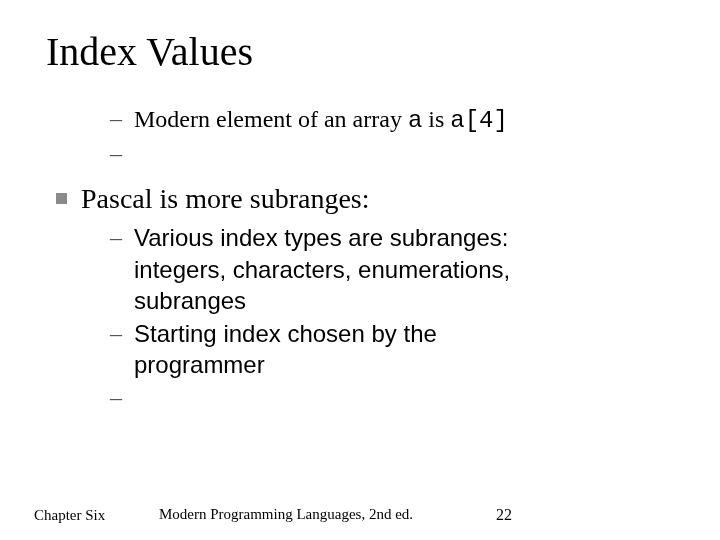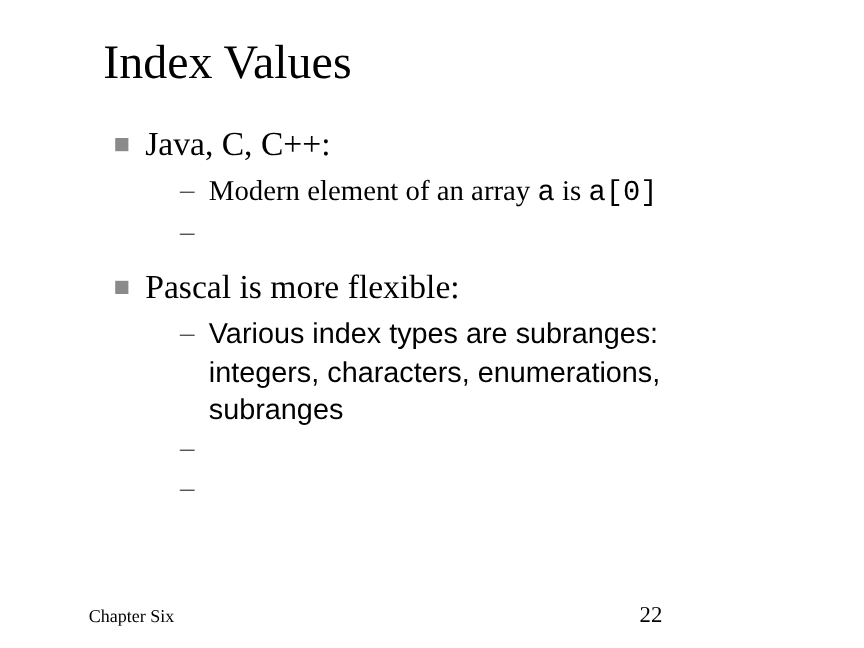--- a/index.html
+++ b/index.html
@@ -1,73 +1,69 @@
 <!DOCTYPE html>
 <html><head>
 <meta charset="utf-8">
 <style>
   * { margin: 0; padding: 0; box-sizing: border-box; }
   html, body { width: 720px; height: 540px; background: #fff; font-family: "Times New Roman", Times, serif; color: #000; }
-  .slide { position: relative; width: 572px; height: 540px; padding: 28px 40px 24px 54px; margin-left: 40px; }
+  .slide { position: relative; width: 572px; height: 540px; padding: 28px 40px 24px 54px; }
   .title { font-size: 40px; font-weight: normal; margin-bottom: 28px; margin-left: -8px; }
   .bullets-l1 { list-style: none; padding-left: 2px; }
   .bullets-l1 > li { display: flex; align-items: flex-start; margin-bottom: 6px; }
   .sq { flex: 0 0 auto; width: 11px; height: 11px; background: #8a8a8a; margin-top: 12px; margin-right: 14px; }
   .l1-text { font-size: 28px; line-height: 1.25; }
   .bullets-l2 { list-style: none; padding-left: 56px; margin-top: 4px; margin-bottom: 12px; }
   .bullets-l2 > li { display: flex; align-items: flex-start; margin-bottom: 2px; }
   .dash { flex: 0 0 auto; font-size: 24px; color: #555; margin-right: 12px; line-height: 1.3; }
   .l2-text { font-size: 24px; line-height: 1.3; font-family: Arial, Helvetica, sans-serif; }
   .l2-text .serif { font-family: "Times New Roman", Times, serif; }
   .mono { font-family: "Courier New", Courier, monospace; font-size: 24px; }
   .footer { position: absolute; bottom: 16px; left: 0; right: 0; display: flex; justify-content: space-between; align-items: baseline; padding: 0 60px 0 34px; font-family: "Times New Roman", Times, serif; }
   .footer-left { font-size: 15px; }
   .footer-center { font-size: 15px; position: absolute; left: 50%; transform: translateX(-50%); }
-  .footer-right { font-size: 19px; text-align: right; }
+  .footer-right { font-size: 16px; text-align: right; }
 </style>
 </head>
 <body>
 
 <div class="slide">
   <h1 class="title">Index Values</h1>
 
-  <ul class="bullets-l1">
-    <li>
-      <span class="sq"></span>
-      <span class="l1-text">Java, C, C++:</span>
-    </li>
-  </ul>
   <ul class="bullets-l2">
     <li>
       <span class="dash">–</span>
       <span class="l2-text">
-        <span class="serif">Modern element of an array </span><span class="mono">a</span><span class="serif"> is </span><span class="mono">a[0]</span>
+        <span class="serif">Modern element of an array </span><span class="mono">a</span><span class="serif"> is </span><span class="mono">a[4]</span>
       </span>
     </li>
     <li>
       <span class="dash">–</span>
     </li>
   </ul>
 
   <ul class="bullets-l1">
     <li>
       <span class="sq"></span>
-      <span class="l1-text">Pascal is more flexible:</span>
+      <span class="l1-text">Pascal is more subranges:</span>
     </li>
   </ul>
   <ul class="bullets-l2">
     <li>
       <span class="dash">–</span>
       <span class="l2-text serif">Various index types are subranges: integers, characters, enumerations, subranges</span>
     </li>
     <li>
       <span class="dash">–</span>
+      <span class="l2-text serif">Starting index chosen by the programmer</span>
     </li>
     <li>
       <span class="dash">–</span>
     </li>
   </ul>
 
   <div class="footer">
     <span class="footer-left">Chapter Six</span>
+    <span class="footer-center">Modern Programming Languages, 2nd ed.</span>
     <span class="footer-right">22</span>
   </div>
 </div>
 
 </body></html>

